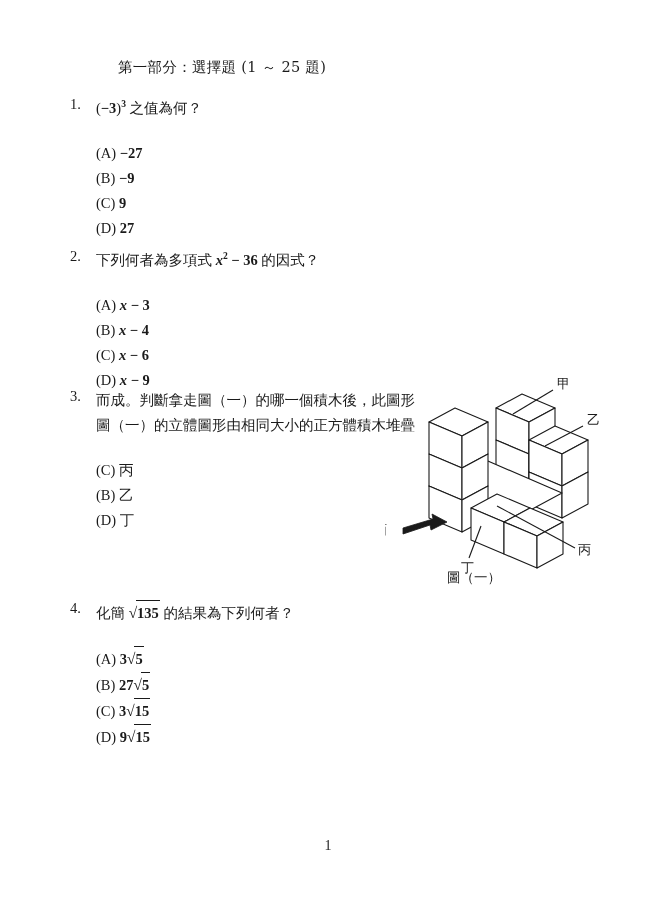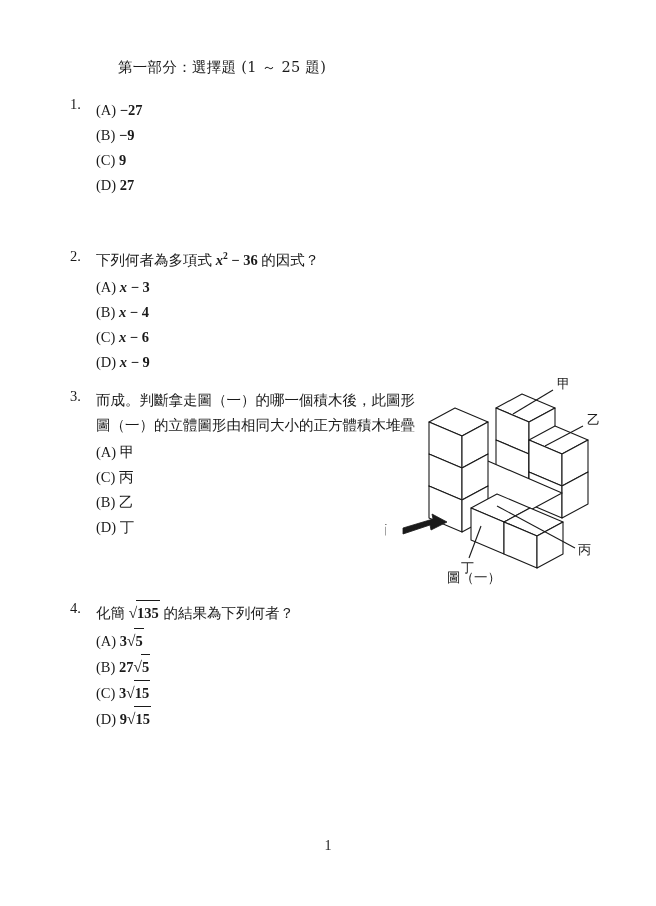--- a/index.html
+++ b/index.html
@@ -50,21 +50,21 @@
   }
   .q-body {
     margin-left: 26px;
   }
   .q-stem {
     font-size: 14.5px;
     line-height: 25px;
     white-space: nowrap;
   }
   .options {
-    margin-top: 2px;
+    margin-top: 20px;
   }
   .opt {
     font-size: 14.5px;
     line-height: 25px;
     white-space: nowrap;
   }
   .opt-tag {
     display: inline-block;
   }
 
@@ -129,20 +129,24 @@
 </head>
 <body>
 
 <div class="page">
 
   <div class="section-head cjk">第一部分：選擇題 (1 ～ 25 題)</div>
 
   <div class="question" style="top:96px;">
     <div class="q-num">1.</div>
     <div class="q-body">
+      <div class="q-stem">
+        <span>(</span><span class="minus">−</span><span class="mnum">3</span><span>)</span><sup class="exp">3</sup>
+        <span class="cjk">之值為何？</span>
+      </div>
       <div class="options">
         <div class="opt">
           <span class="opt-tag">(A)</span>
           <span class="minus">−</span><span class="mnum">27</span>
         </div>
         <div class="opt">
           <span class="opt-tag">(B)</span>
           <span class="minus">−</span><span class="mnum">9</span>
         </div>
         <div class="opt">
@@ -196,24 +200,20 @@
     </div>
   </div>
 
   <div class="question" style="top:388px;">
     <div class="q-num">3.</div>
     <div class="q-body">
       <div class="q-stem cjk">而成。判斷拿走圖（一）的哪一個積木後，此圖形</div>
       <div class="q-stem cjk">圖（一）的立體圖形由相同大小的正方體積木堆疊</div>
       <div class="options">
         <div class="opt">
-          <span class="opt-tag">(A)</span>
-          <span class="cjk">甲</span>
-        </div>
-        <div class="opt">
           <span class="opt-tag">(C)</span>
           <span class="cjk">丙</span>
         </div>
         <div class="opt">
           <span class="opt-tag">(B)</span>
           <span class="cjk">乙</span>
         </div>
         <div class="opt">
           <span class="opt-tag">(D)</span>
           <span class="cjk">丁</span>

